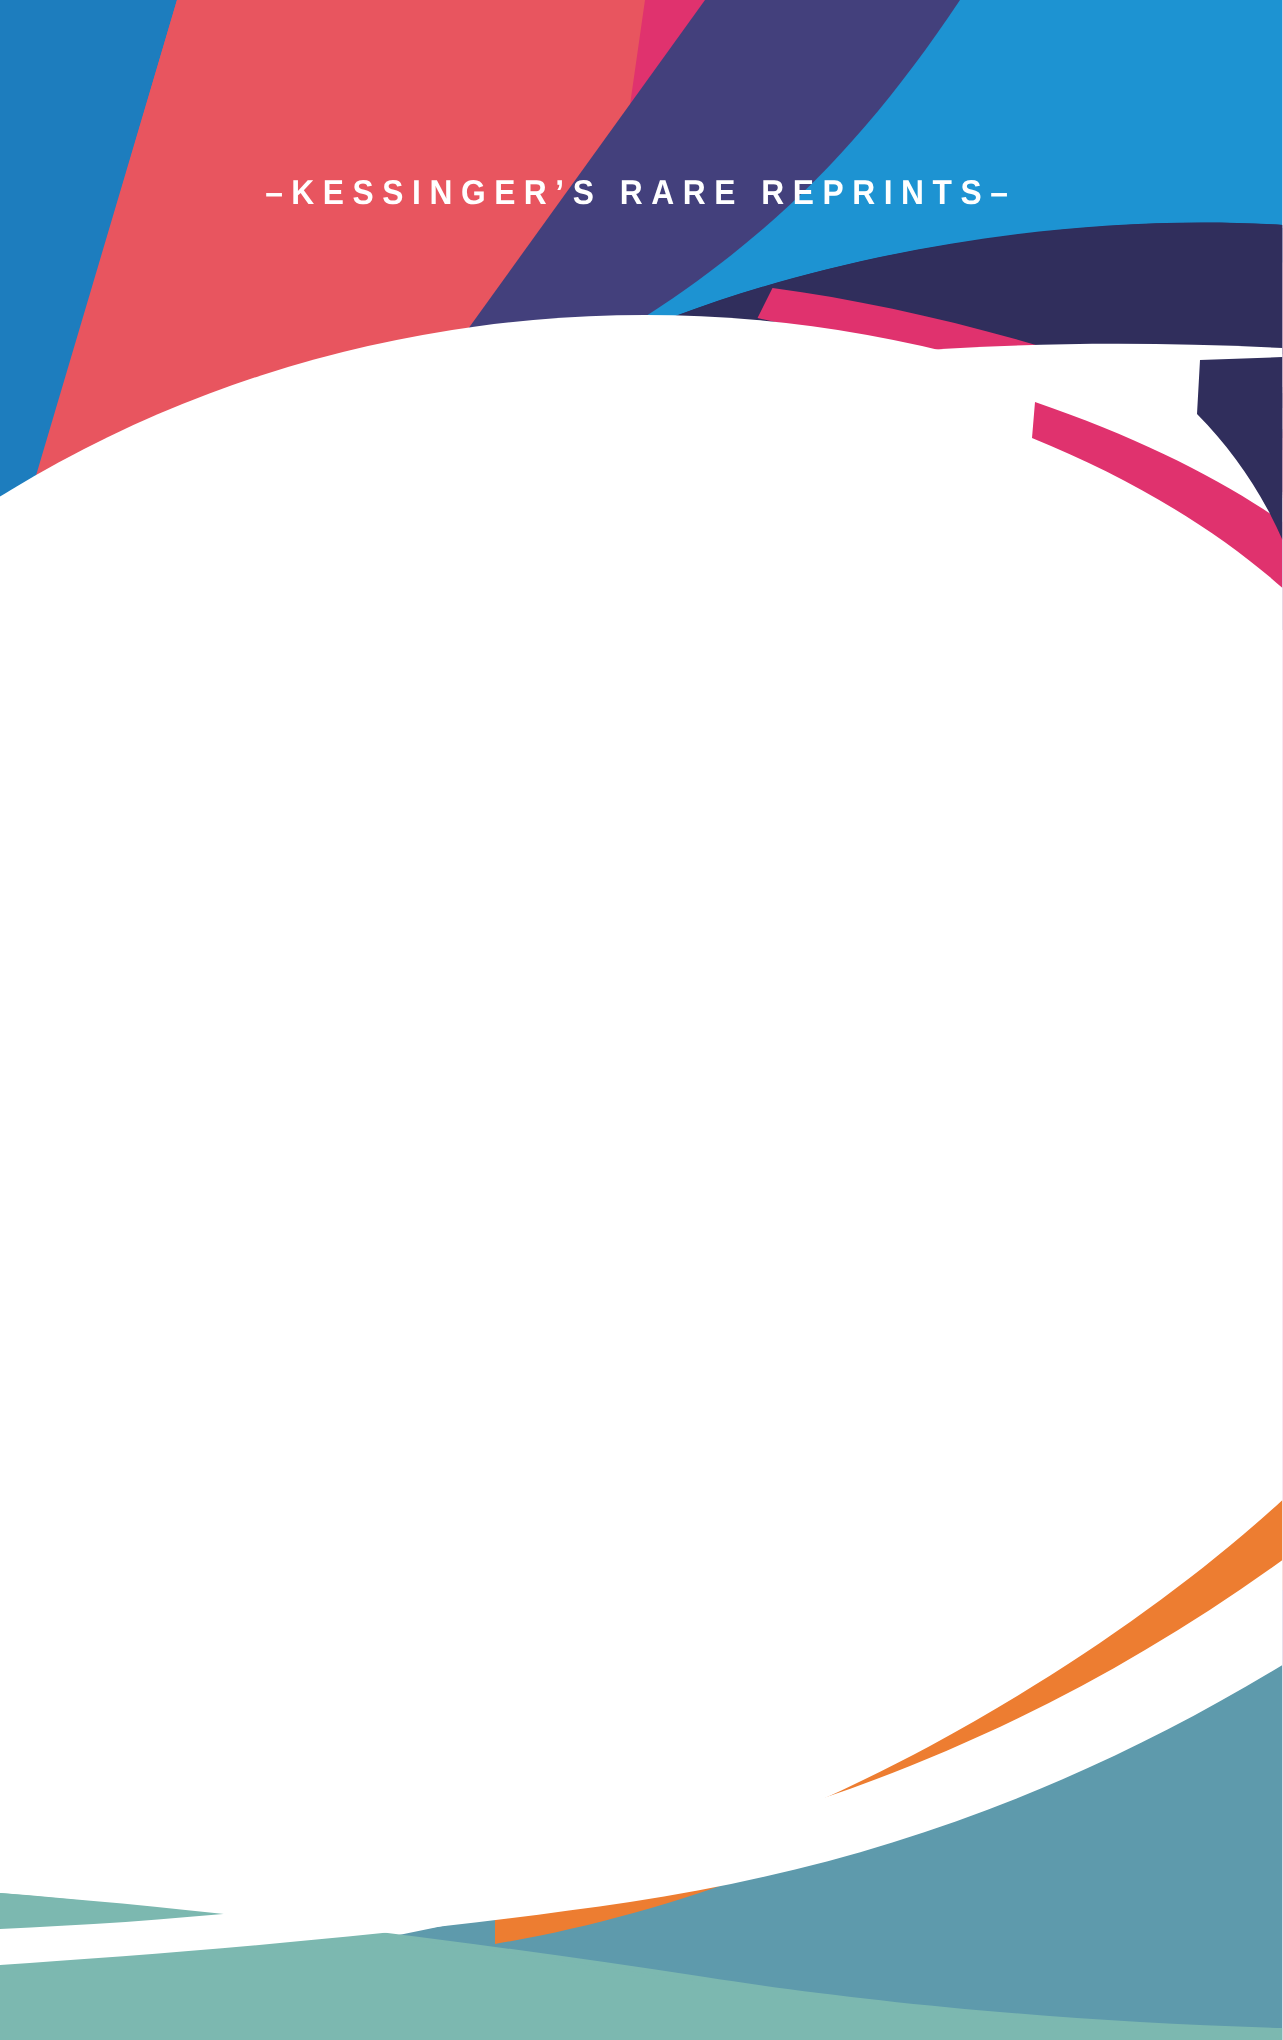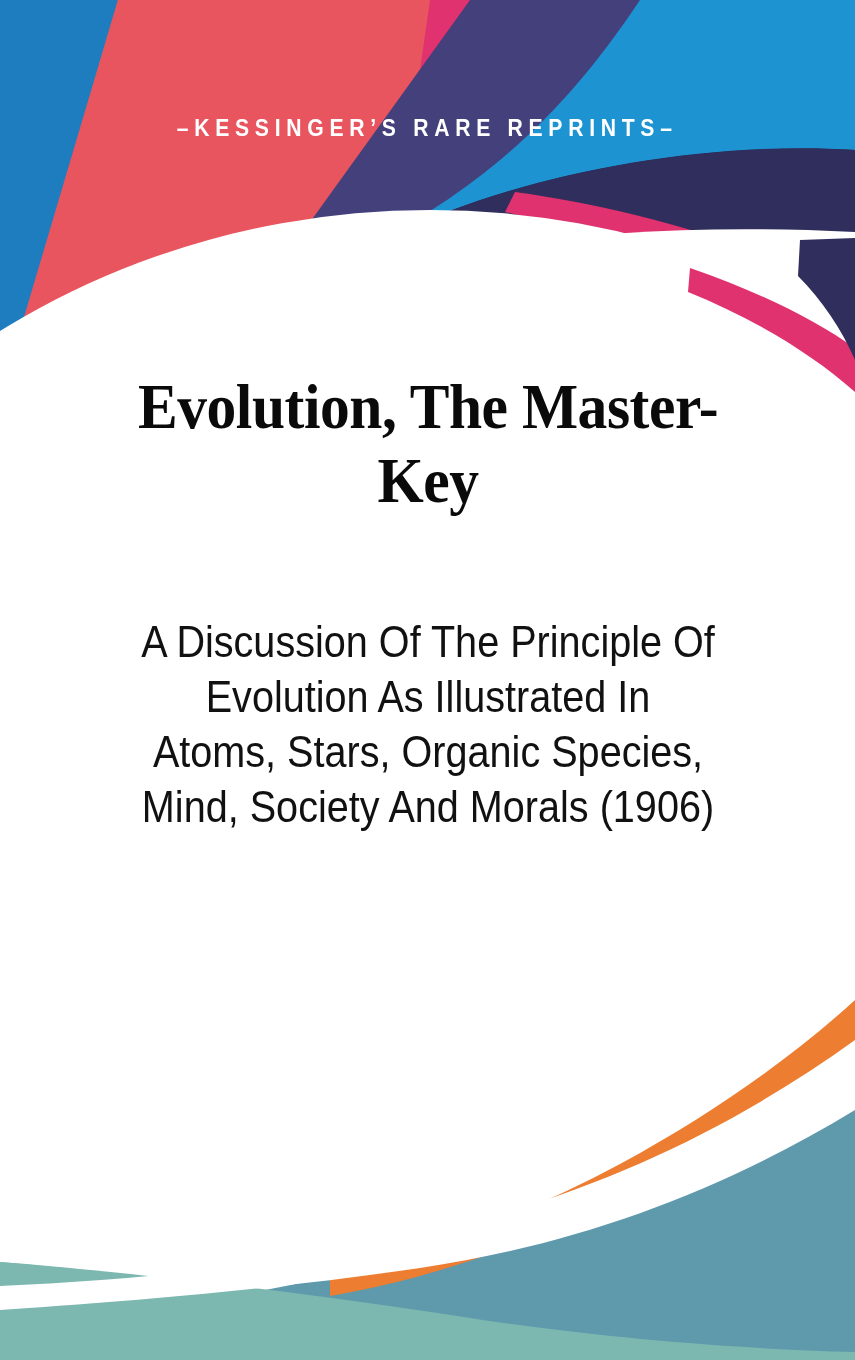--- a/index.html
+++ b/index.html
@@ -191,21 +191,15 @@
              L 855,1040
              C 730,1130 600,1190 450,1228
              C 300,1264 140,1280 0,1286 Z" fill="#ffffff"></path>
 
   </svg>
 
   <div class="brandbar">
     <span class="brandbar-text">–KESSINGER’S RARE REPRINTS–</span>
   </div>
 
-  <div class="textblock">
-    <h1 class="title">Evolution, The Master-Key</h1>
-    <div class="subtitle-wrap">
-      <p class="subtitle">A Discussion Of The Principle Of Evolution As Illustrated In Atoms, Stars, Organic Species, Mind, Society And Morals (1906)</p>
-    </div>
-  </div>
 
 
 </div>
 
 </body></html>

